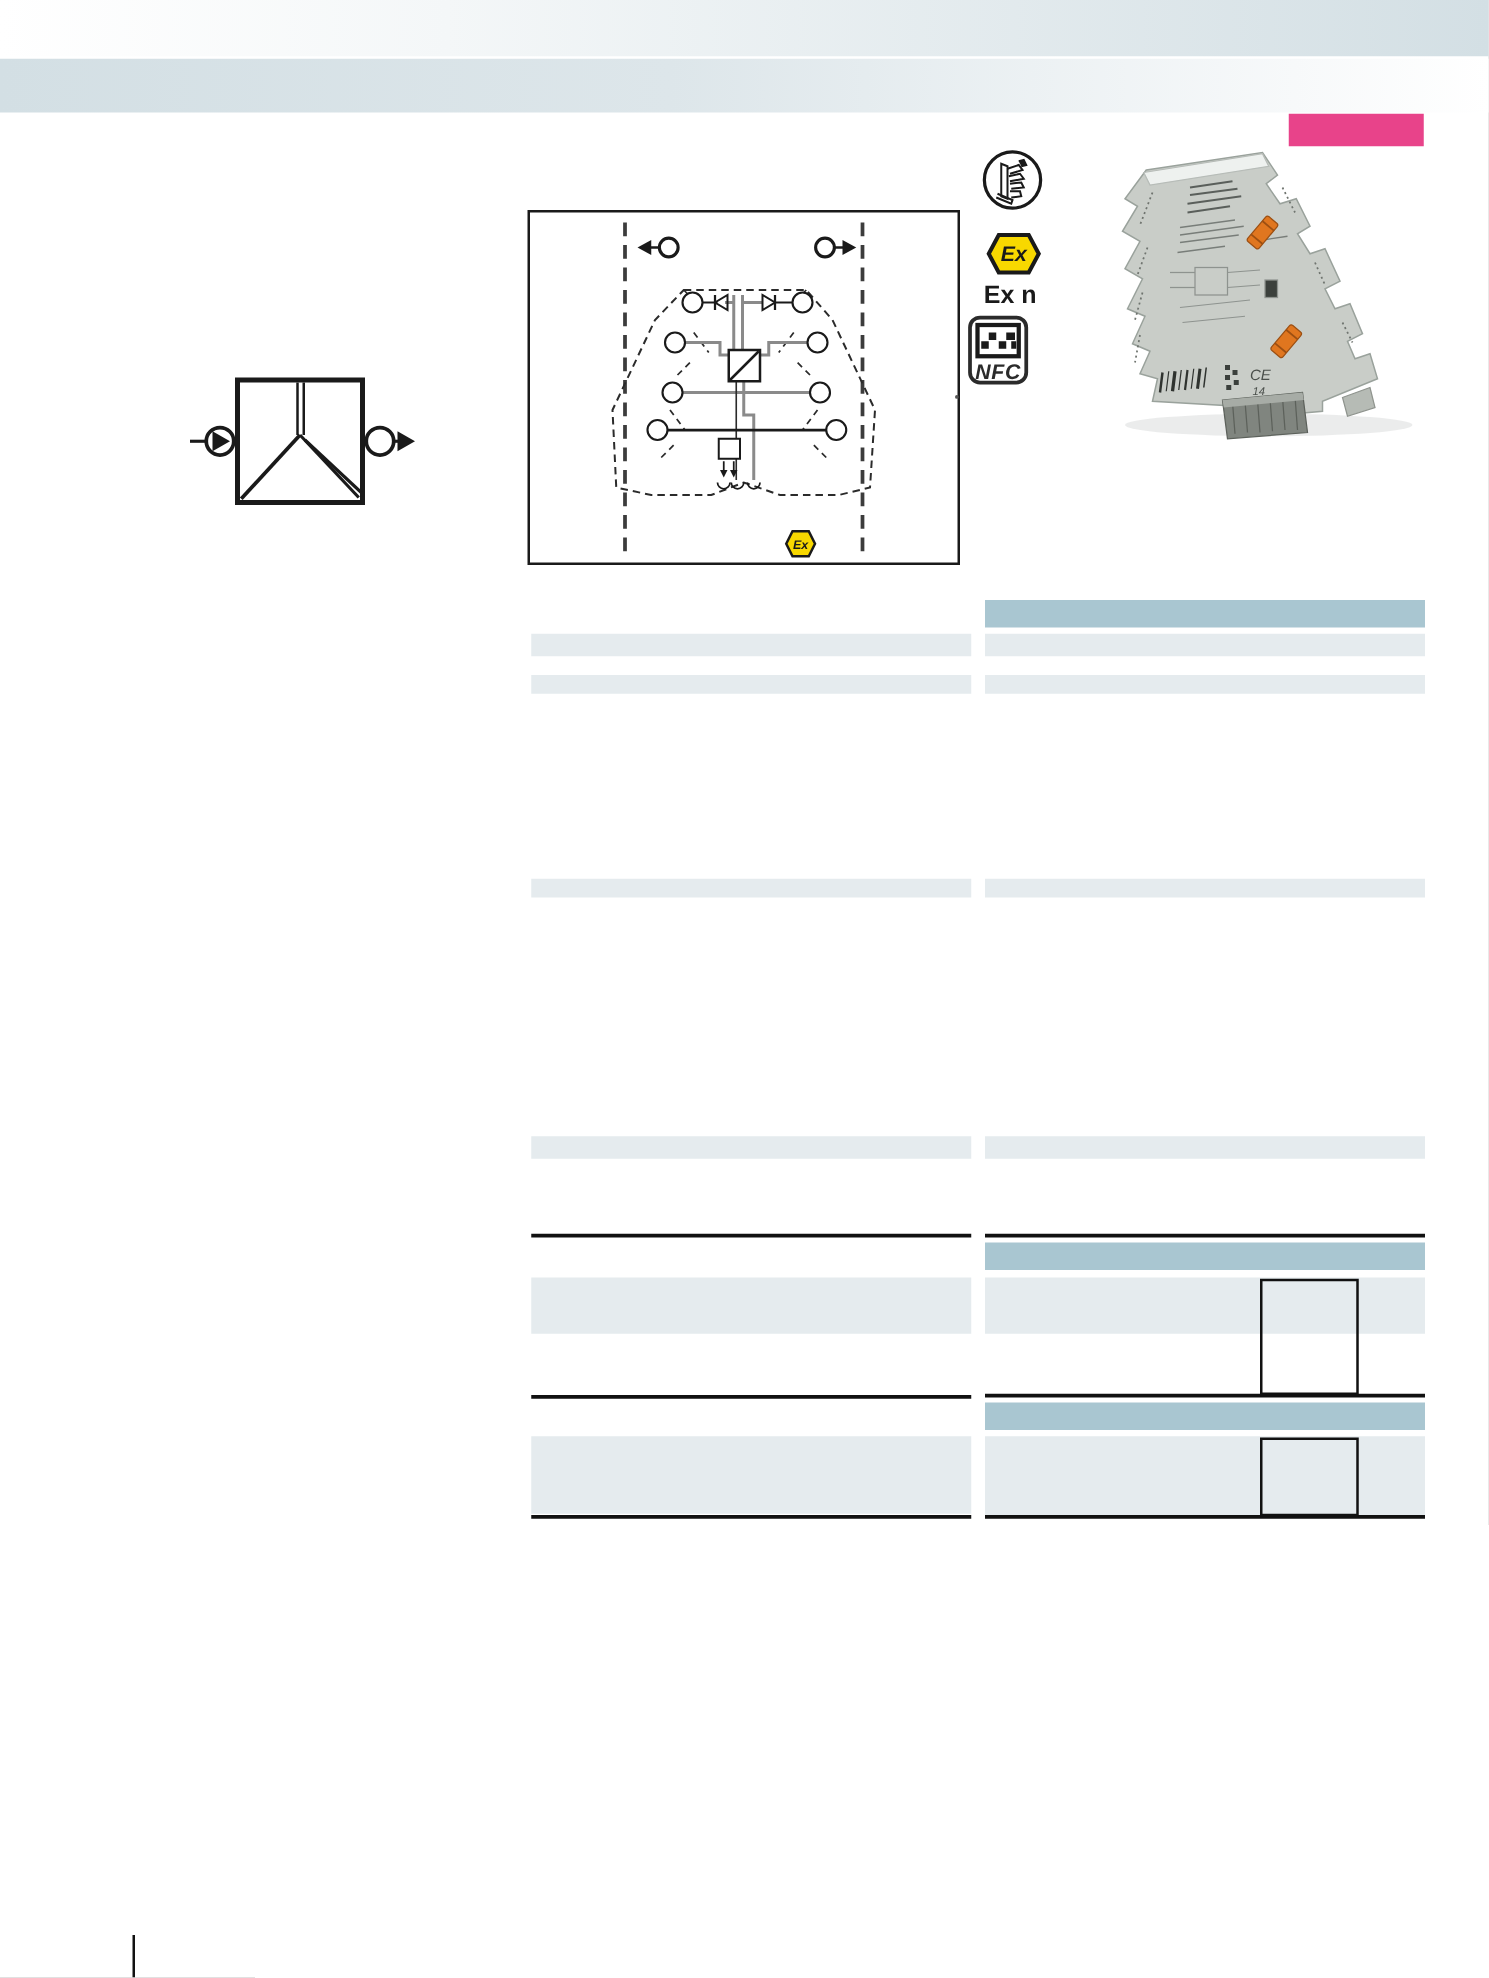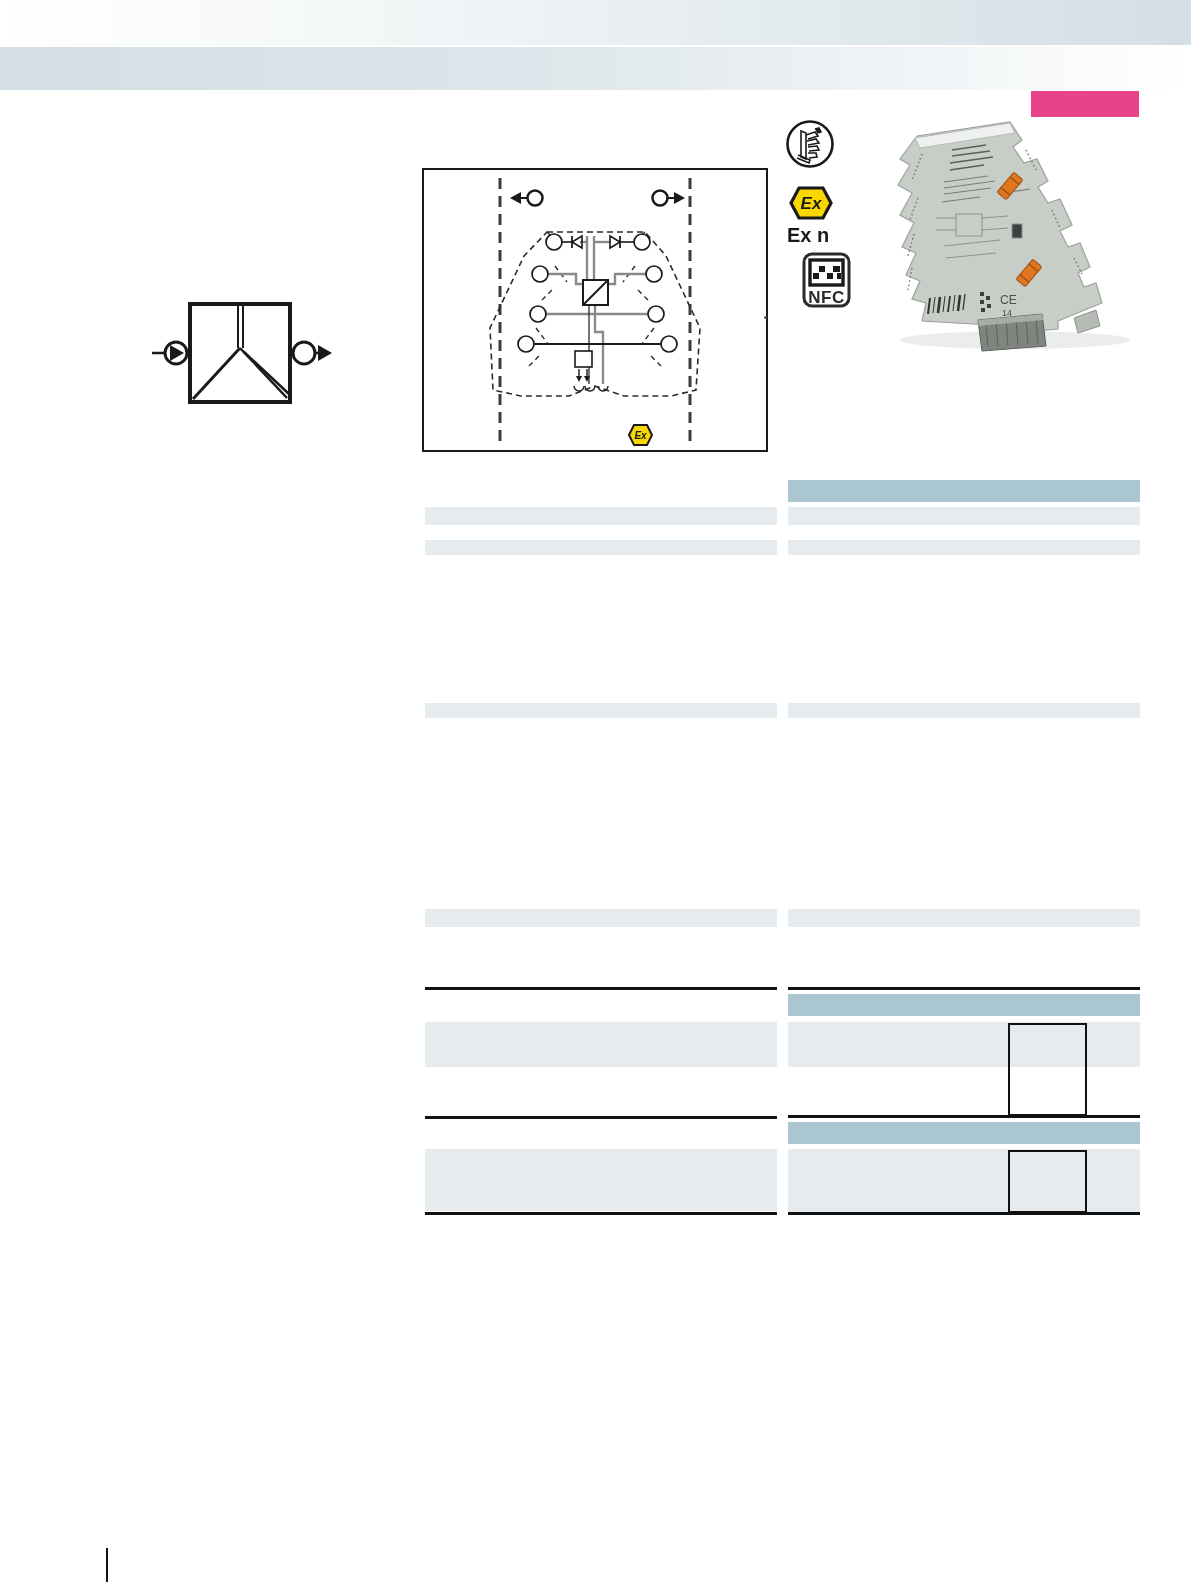--- a/index.html
+++ b/index.html
@@ -20,24 +20,24 @@
   
   .diagram { position:absolute; left:422px; top:168px; width:346px; height:284px;
     border:2px solid #1a1a1a; background:#ffffff; }
   .diagram svg { position:absolute; left:0; top:0; }
 
   .dot-artifact { position:absolute; left:764px; top:316px; width:3px; height:3px; background:#555; border-radius:50%; }
 
   
   .icon-conn { position:absolute; left:785px; top:119px; width:50px; height:50px; }
   .icon-ex   { position:absolute; left:783px; top:184px; width:56px; height:62px; }
-  .icon-nfc  { position:absolute; left:802px; top:252px; width:50px; height:56px; }
-
-  
-  .photo { position:absolute; left:860px; top:106px; width:282px; height:246px; }
+  .icon-nfc  { position:absolute; left:774px; top:252px; width:50px; height:56px;font-style:italic; }
+
+  
+  .photo { position:absolute; left:860px; top:106px; width:282px; height:246px;font-style:italic; }
 
   
   .col { position:absolute; top:0; height:1582px; }
   .col-left  { left:425px; width:352px; }
   .col-right { left:788px; width:352px; }
   .band { position:absolute; left:0; width:100%; }
   .band-row    { background:#e5ebee; }
   .band-header { background:#a9c6d1; }
   .band-rule   { background:#111111; }
 

